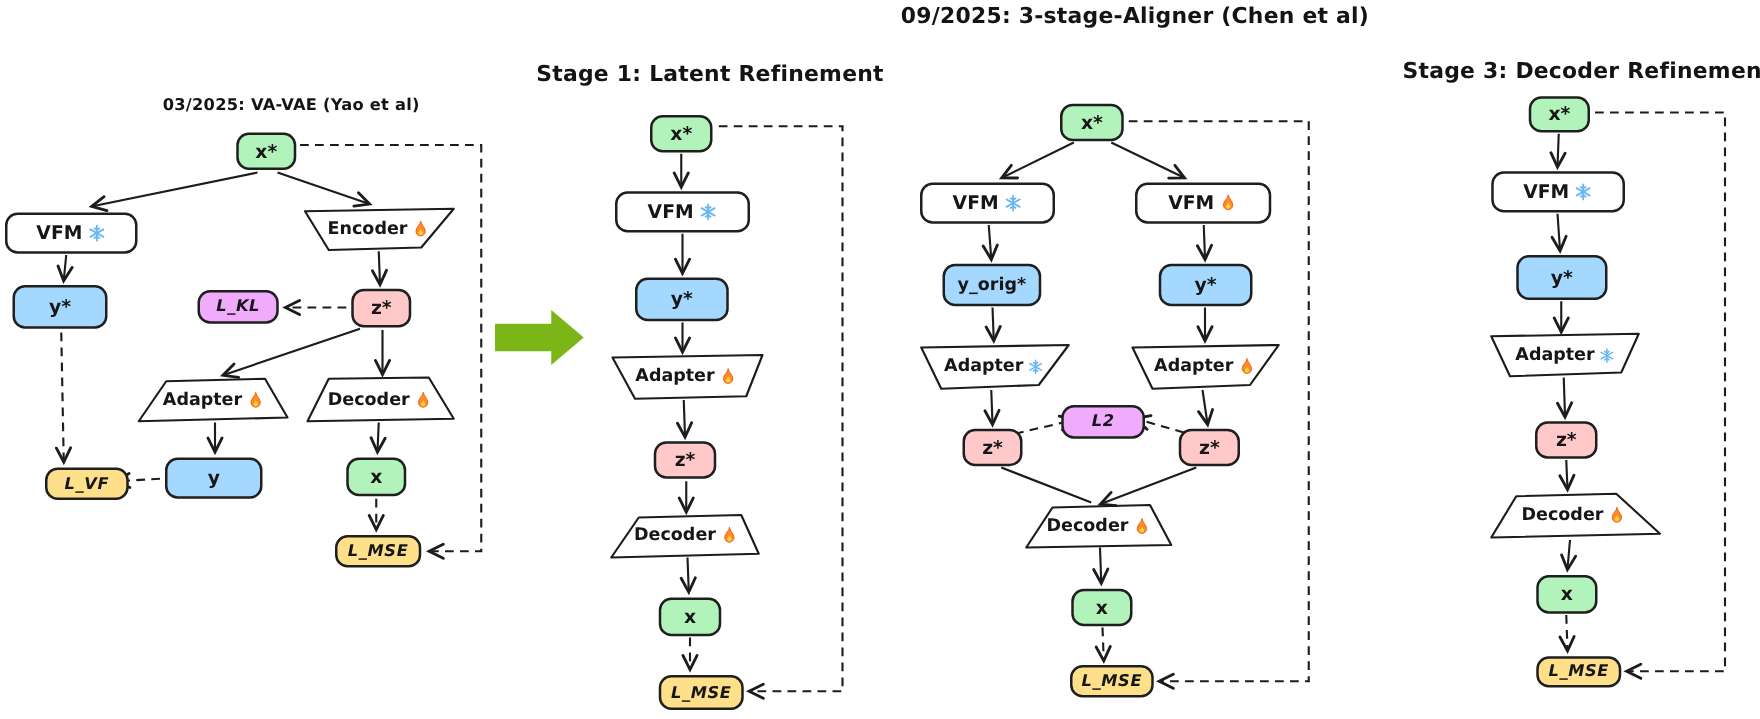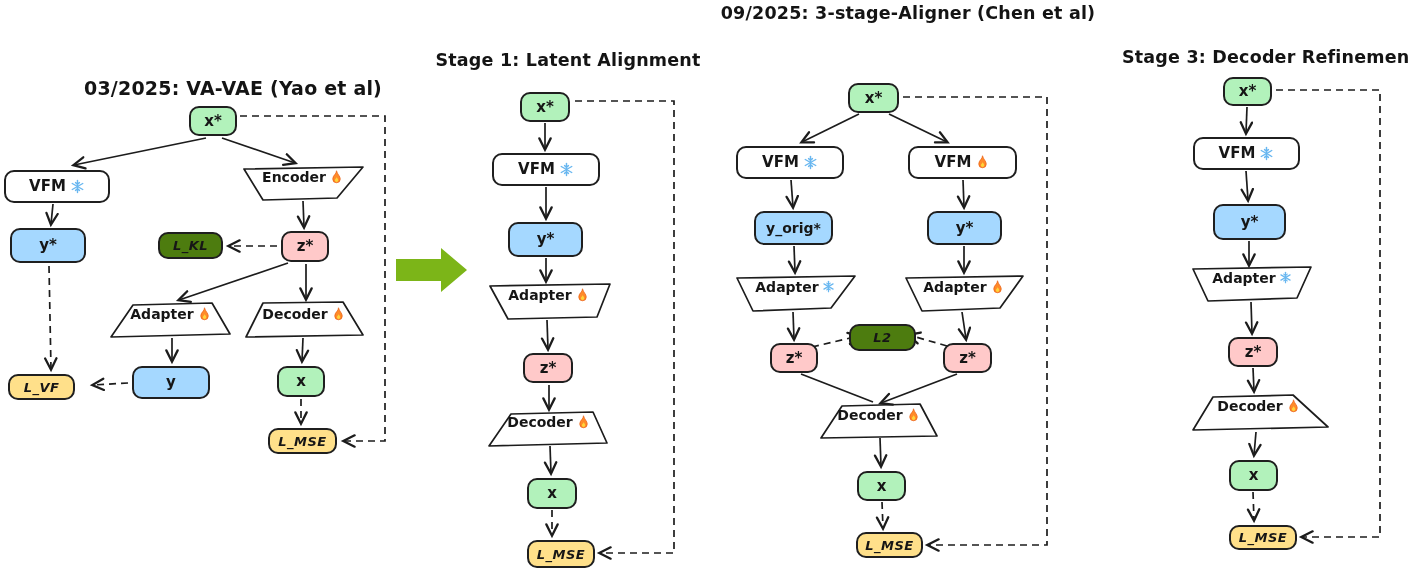--- a/index.html
+++ b/index.html
@@ -5,33 +5,33 @@
   html,body{margin:0;padding:0;background:#ffffff;}
   #stage{
     position:relative;width:1408px;height:575px;background:#ffffff;overflow:hidden;
     font-family:"DejaVu Sans",sans-serif;color:#1b1b1b;
   }
   .layer{position:absolute;left:0;top:0;pointer-events:none;}
   .title{
     position:absolute;transform:translateX(-50%);white-space:nowrap;
     font-size:17.5px;font-weight:600;letter-spacing:.2px;color:#141414;
   }
-  .title.big{font-size:19px;}
+  .title.big{font-size:13px;}
   .node{
     position:absolute;box-sizing:border-box;display:flex;align-items:center;justify-content:center;gap:4px;
     border:2px solid #1f1f1f;border-radius:10px;background:#ffffff;
     font-size:15px;font-weight:600;color:#161616;line-height:1;
   }
   .green{background:#b2f2bb;}
   .blue{background:#a5d8ff;}
   .pink{background:#ffc9c9;}
-  .loss{background:#4d7c0f;font-size:13px;font-style:italic;letter-spacing:.5px;}
+  .loss{background:#f0abfc;font-size:13px;font-style:italic;letter-spacing:.5px;}
   .loss.dark{background:#ffe08a;}
   .traplabel{
-    position:absolute;box-sizing:border-box;display:flex;align-items:flex-start;justify-content:center;gap:3px;
+    position:absolute;box-sizing:border-box;display:flex;align-items:center;justify-content:center;gap:3px;
     background:transparent;border:none;font-size:14px;font-weight:600;color:#161616;line-height:1;
   }
   .icon{width:15px;height:15px;display:inline-block;flex:0 0 auto;}
   .icon.small{width:13px;height:13px;}
 </style>
 </head>
 <body>
 
 <div id="stage">
 
@@ -134,21 +134,21 @@
       <line x1="1256" y1="432" x2="1254" y2="455" marker-end="url(#ah)"></line>
       <g stroke-dasharray="7 5">
         <line x1="1253" y1="492" x2="1254" y2="520" marker-end="url(#ah)"></line>
         <path d="M1276 90 H1380 V537 H1302" marker-end="url(#ah)"></path>
       </g>
     </g>
   </svg>
 
   <div class="title" style="left:908px;top:3px">09/2025: 3-stage-Aligner (Chen et al)</div>
   <div class="title big" style="left:233px;top:77px">03/2025: VA-VAE (Yao et al)</div>
-  <div class="title" style="left:568px;top:50px">Stage 1: Latent Alignment</div>
+  <div class="title" style="left:568px;top:50px">Stage 1: Latent Refinement</div>
   <div class="title" style="left:1270px;top:47px">Stage 3: Decoder Refinement</div>
 
   <div class="node green" style="left:189px;top:106px;width:48px;height:30px">x*</div>
   <div class="node" style="left:4px;top:170px;width:106px;height:33px">
     <span>VFM</span>
     <svg class="icon">
         <use href="#sym-snowflake"></use>
       </svg>
   </div>
   <div class="traplabel" style="left:243px;top:170px;width:120px;height:26px">
@@ -165,21 +165,21 @@
     <svg class="icon">
         <use href="#sym-flame"></use>
       </svg>
   </div>
   <div class="traplabel" style="left:244px;top:307px;width:120px;height:26px">
     <span>Decoder</span>
     <svg class="icon">
         <use href="#sym-flame"></use>
       </svg>
   </div>
-  <div class="node loss dark" style="left:8px;top:374px;width:67px;height:26px">L_VF</div>
+  <div class="node loss dark" style="left:36px;top:374px;width:67px;height:26px">L_VF</div>
   <div class="node blue" style="left:132px;top:366px;width:78px;height:33px">y</div>
   <div class="node green" style="left:277px;top:366px;width:48px;height:31px">x</div>
   <div class="node loss dark" style="left:268px;top:428px;width:69px;height:26px">L_MSE</div>
 
   <div class="node green" style="left:520px;top:92px;width:50px;height:30px">x*</div>
   <div class="node" style="left:492px;top:153px;width:108px;height:33px">
     <span>VFM</span>
     <svg class="icon">
         <use href="#sym-snowflake"></use>
       </svg>

